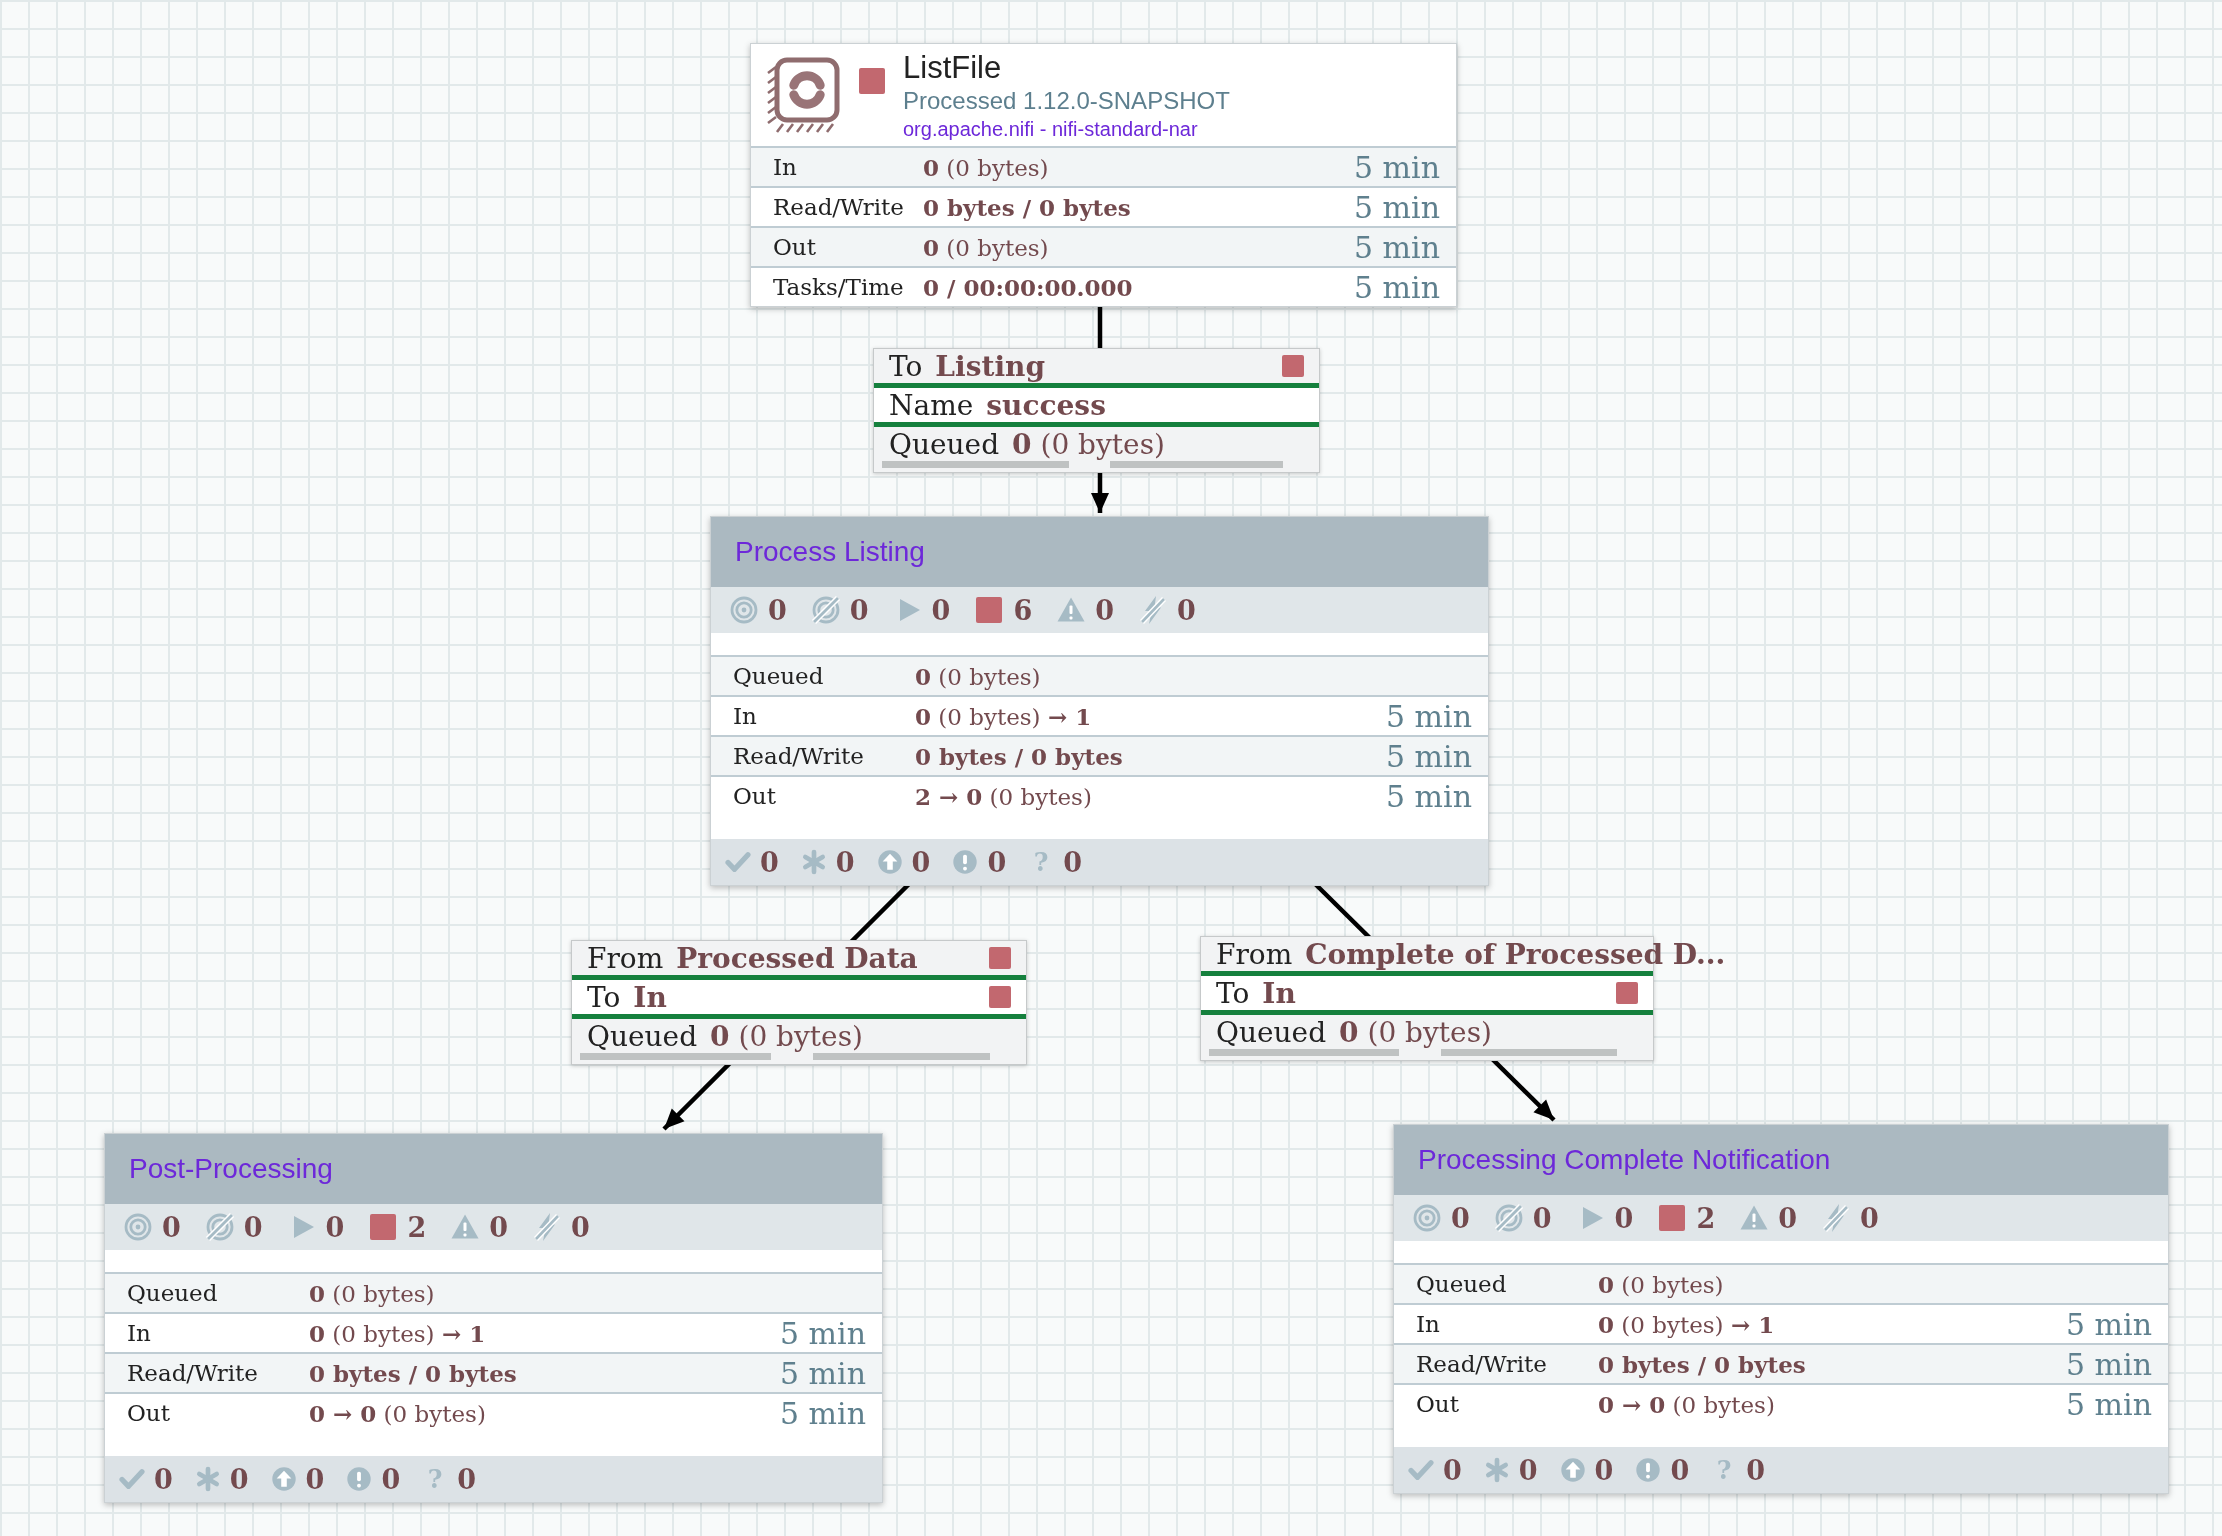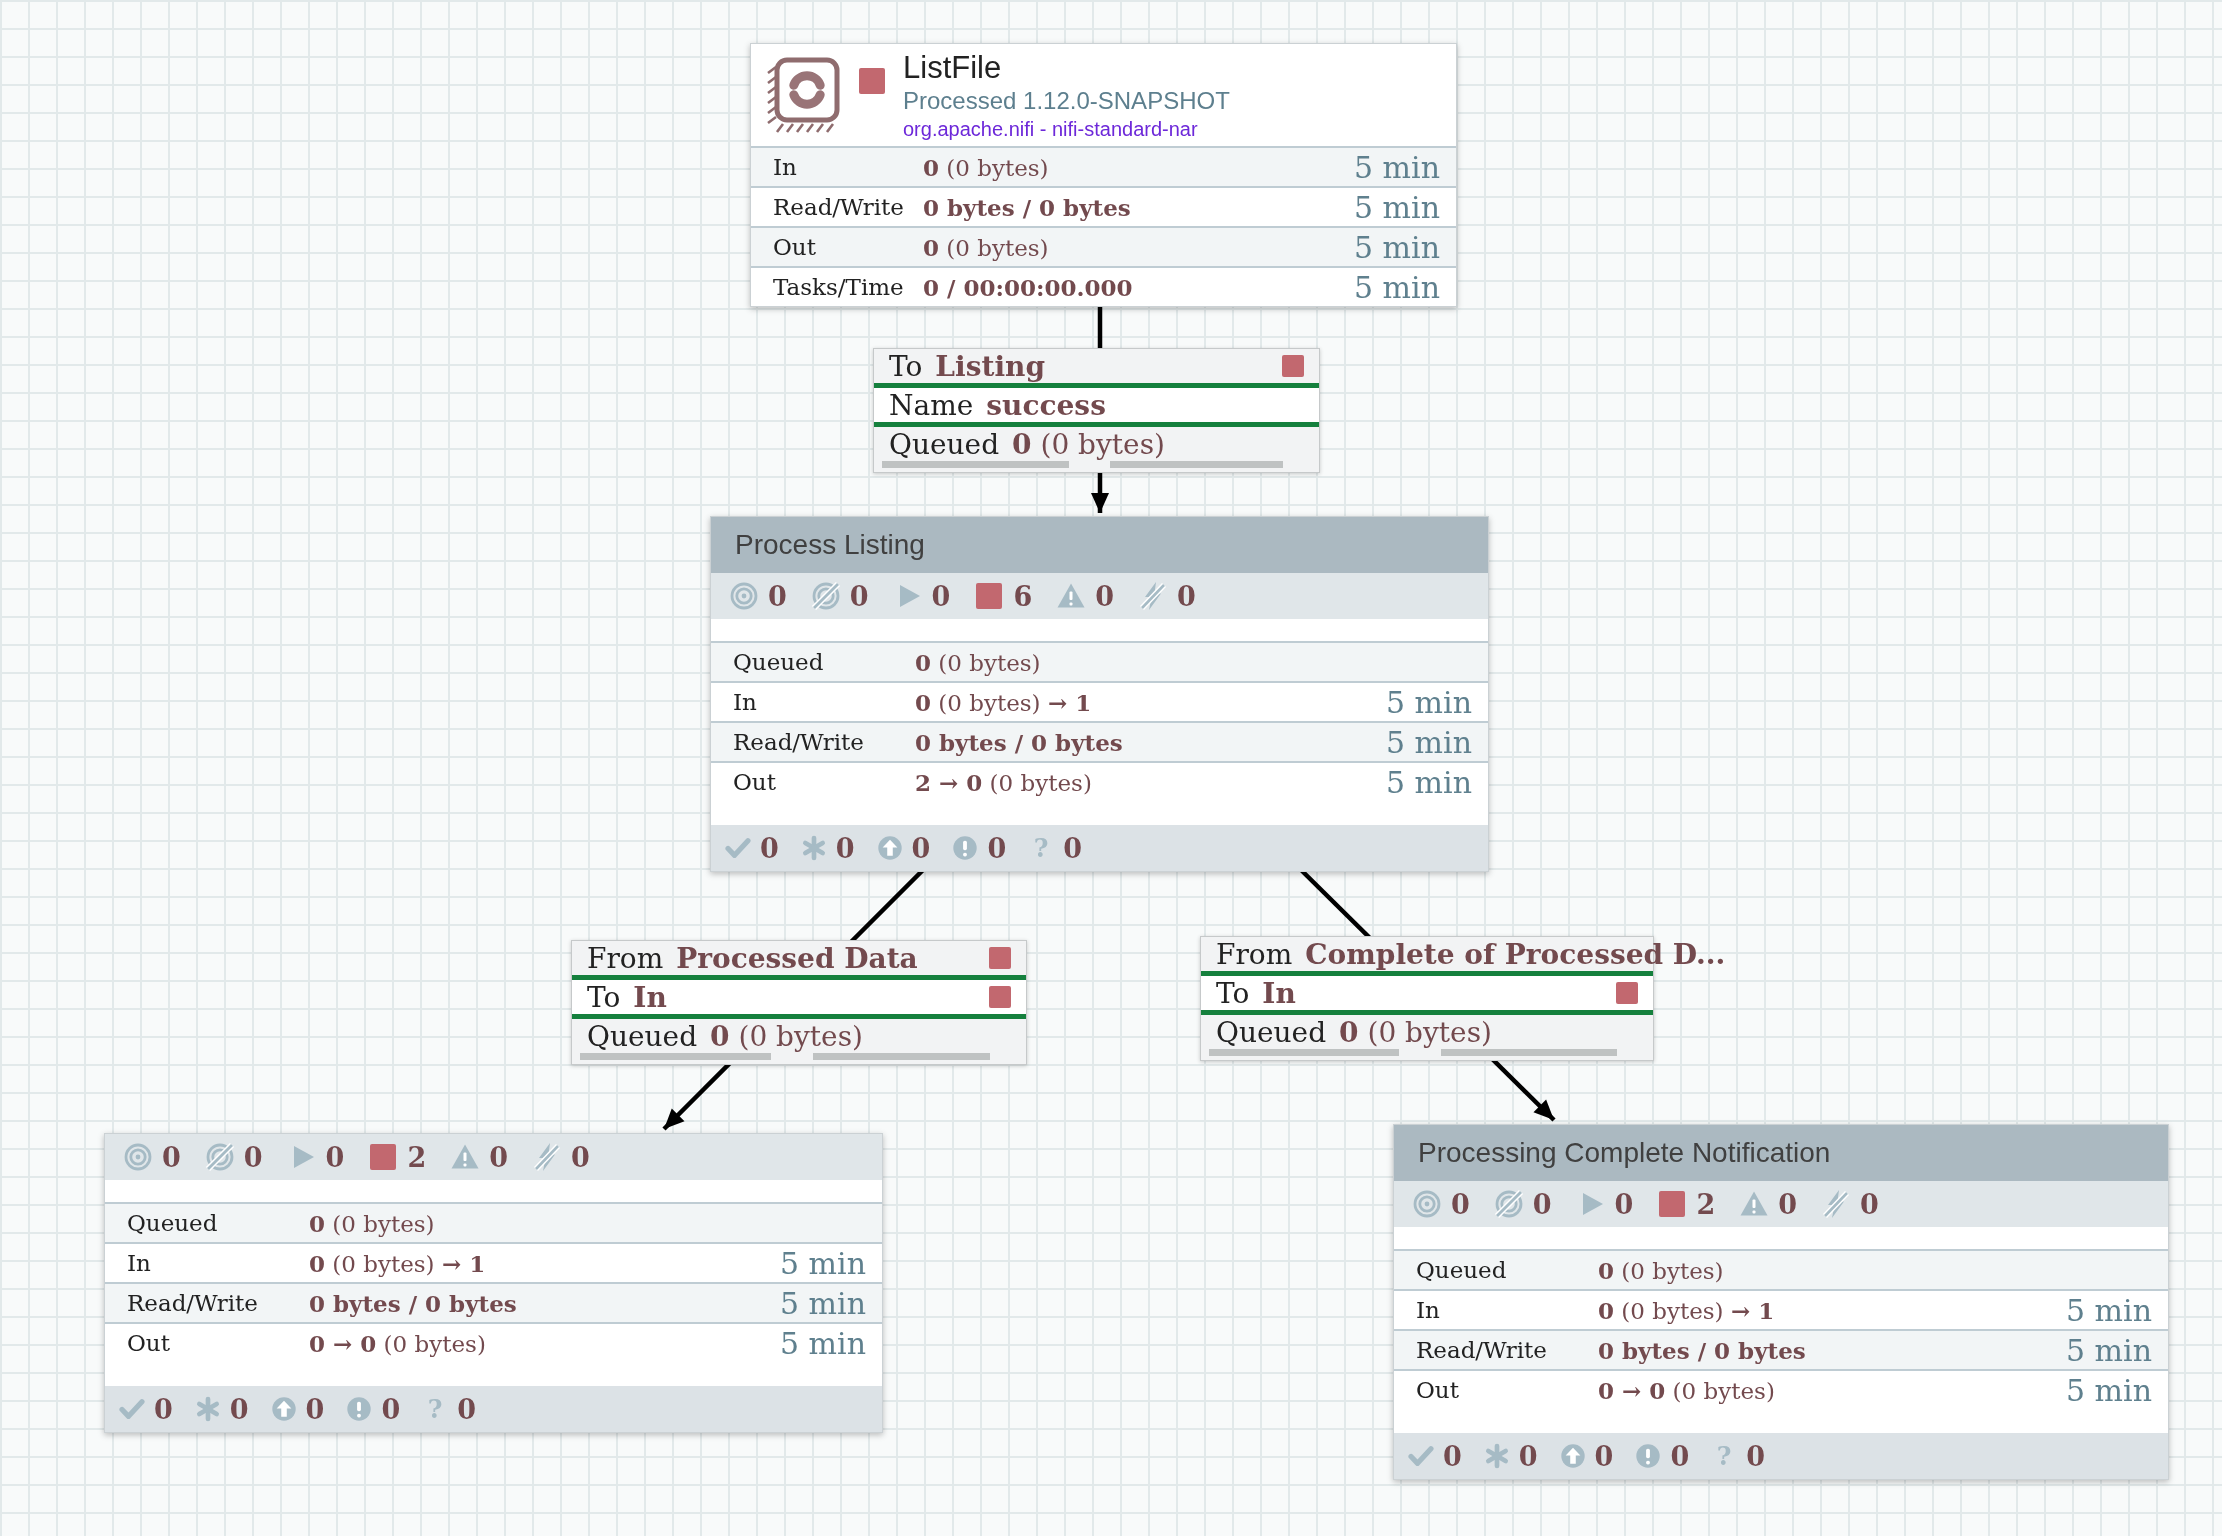--- a/index.html
+++ b/index.html
@@ -25,22 +25,22 @@
   .srow{display:flex;align-items:center;height:38px;border-top:2px solid var(--divider,#bfccd3);
         padding:0 16px 0 22px;font-size:23px;color:#222;}
   .srow.alt{background:var(--alt,#f2f5f6);}
   .slabel{flex:0 0 auto;}
   .processor .slabel{width:150px;}
   .group .slabel{width:182px;}
   .sval{color:var(--maroon,#734a4e);white-space:pre;}
   .sval .b{font-weight:bold;}
   .stime{margin-left:auto;color:var(--time,#5f808e);font-size:30px;}
   
-  .g-header{height:56px;background:var(--header,#abb9c1);display:flex;align-items:center;
-            padding-left:24px;font:400 28px "Liberation Sans",sans-serif;color:#404040;}
+  .g-header{height:70px;background:var(--header,#abb9c1);display:flex;align-items:center;
+            padding-left:24px;font:400 28px "Liberation Sans",sans-serif;color:#6d28d9;}
   .g-iconrow{height:46px;background:var(--strip,#e0e6e9);display:flex;align-items:center;
              padding-left:18px;gap:24px;}
   .g-gap{height:22px;background:#fff;}
   .g-gap.bottom{height:24px;}
   .g-footer{height:46px;background:var(--footer,#dce2e6);display:flex;align-items:center;
             padding-left:14px;gap:22px;}
   .pair{display:inline-flex;align-items:center;gap:9px;}
   .icon{display:inline-flex;align-items:center;}
   .count{font-weight:bold;font-size:27px;color:var(--maroon,#734a4e);}
   
@@ -249,20 +249,23 @@
             <span class="icon">
               <svg width="26" height="26" viewBox="0 0 30 30">
                 <text x="15" y="25" text-anchor="middle" font-family="DejaVu Serif, serif" font-weight="bold" font-size="29" fill="#a6bbc5">?</text>
               </svg>
             </span>
             <span class="count">0</span>
           </span>
         </div>
       </div>
       <div class="box group" style="left: 104px; top: 1133px; width: 777px;">
+        <div class="g-header">
+          <span>Post-Processing</span>
+        </div>
         <div class="g-iconrow">
           <span class="pair">
             <span class="icon">
               <svg width="30" height="30" viewBox="0 0 30 30">
                 <circle cx="15" cy="15" r="12" fill="none" stroke="#a6bbc5" stroke-width="2.8"></circle>
                  <circle cx="15" cy="15" r="7.2" fill="none" stroke="#a6bbc5" stroke-width="2.8"></circle>
                  <circle cx="15" cy="15" r="2.4" fill="#a6bbc5"></circle>
               </svg>
             </span>
             <span class="count">0</span>

